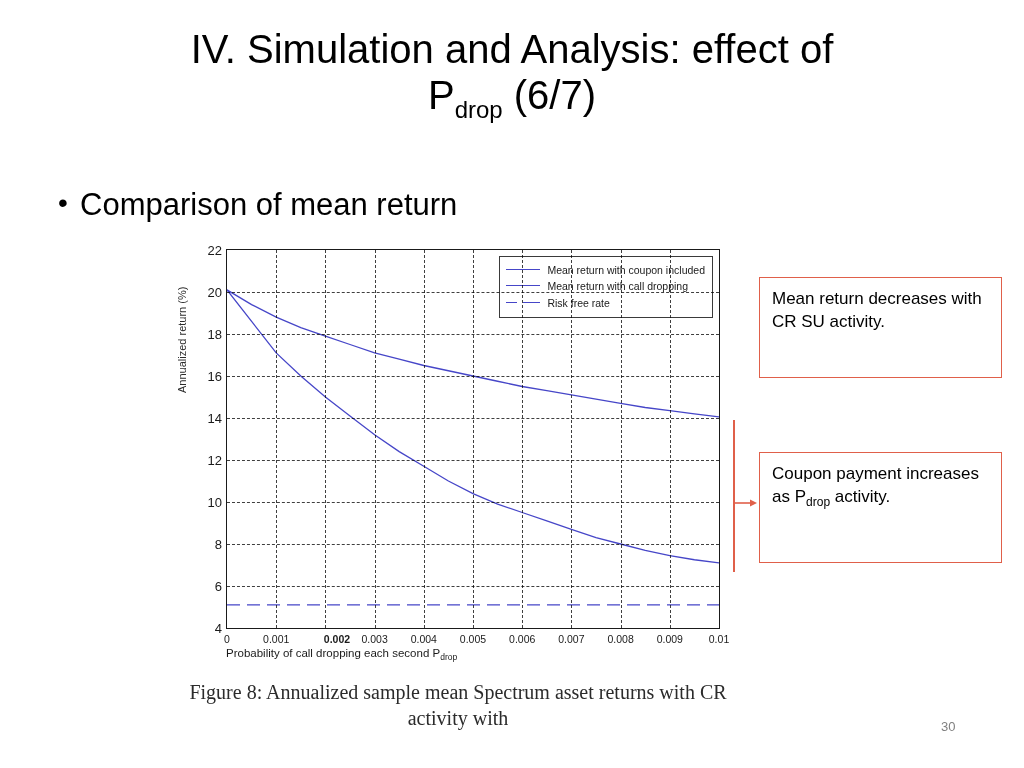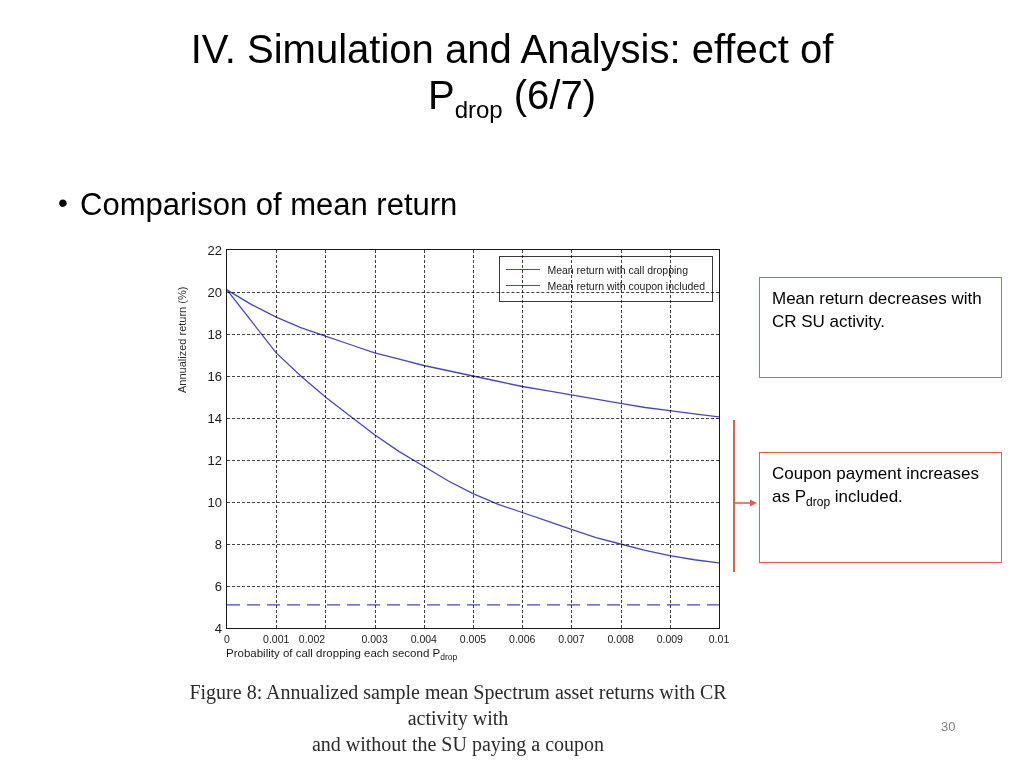--- a/index.html
+++ b/index.html
@@ -250,27 +250,34 @@
       <svg id="curves" width="492" height="378" viewBox="0 0 492 378" style="position:absolute; left:0; top:0;">
           <polyline points="0.00,39.90 24.60,71.40 49.20,102.90 73.80,126.00 98.40,147.00 123.00,165.90 147.60,184.80 172.20,201.60 196.80,216.30 221.40,231.00 246.00,243.60 270.60,254.10 295.20,262.50 319.80,270.90 344.40,279.30 369.00,287.70 393.60,294.00 418.20,300.30 442.80,305.55 467.40,309.75 492.00,312.90" fill="none" stroke="#4646c8" stroke-width="1.3"></polyline>
           <polyline points="0.00,39.90 24.60,54.60 49.20,67.20 73.80,77.70 98.40,86.10 123.00,94.50 147.60,102.90 172.20,109.20 196.80,115.50 221.40,120.75 246.00,126.00 270.60,131.25 295.20,136.50 319.80,140.70 344.40,144.90 369.00,149.10 393.60,153.30 418.20,157.50 442.80,160.65 467.40,163.80 492.00,166.95" fill="none" stroke="#4646c8" stroke-width="1.3"></polyline>
           <polyline points="0.00,354.90 492.00,354.90" fill="none" stroke="#4646c8" stroke-width="1.3" stroke-dasharray="13,7"></polyline>
         </svg>
       <div class="legend">
         <div class="legend-row">
           <span class="legend-swatch sw-solid">
               <span class="seg"></span>
             </span>
-          <span>Mean return with call dropping</span>
+          <span>Mean return with coupon included</span>
         </div>
         <div class="legend-row">
           <span class="legend-swatch sw-solid">
               <span class="seg"></span>
             </span>
-          <span>Mean return with coupon included</span>
+          <span>Mean return with call dropping</span>
+        </div>
+        <div class="legend-row">
+          <span class="legend-swatch sw-dash">
+              <span class="seg a"></span>
+              <span class="seg b"></span>
+            </span>
+          <span>Risk free rate</span>
         </div>
       </div>
     <div class="ytick" style="top: 378px;">4</div>
         <div class="gridline-h" style="top: 336px;"></div>
         <div class="ytick" style="top: 336px;">6</div>
         <div class="gridline-h" style="top: 294px;"></div>
         <div class="ytick" style="top: 294px;">8</div>
         <div class="gridline-h" style="top: 252px;"></div>
         <div class="ytick" style="top: 252px;">10</div>
         <div class="gridline-h" style="top: 210px;"></div>
@@ -281,21 +288,21 @@
         <div class="ytick" style="top: 126px; text-align: center;">16</div>
         <div class="gridline-h" style="top: 84px;"></div>
         <div class="ytick" style="top: 84px;">18</div>
         <div class="gridline-h" style="top: 42px;"></div>
         <div class="ytick" style="top: 42px;">20</div>
         <div class="ytick" style="top: 0px;">22</div>
         <div class="xtick" style="left: 0px;">0</div>
         <div class="gridline-v" style="left: 49.2px;"></div>
         <div class="xtick" style="left: 49.2px;">0.001</div>
         <div class="gridline-v" style="left: 98.4px;"></div>
-        <div class="xtick" style="left: 85px;">0.002</div>
+        <div class="xtick" style="left: 110px; font-weight: bold;">0.002</div>
         <div class="gridline-v" style="left: 147.6px;"></div>
         <div class="xtick" style="left: 147.6px;">0.003</div>
         <div class="gridline-v" style="left: 196.8px;"></div>
         <div class="xtick" style="left: 196.8px;">0.004</div>
         <div class="gridline-v" style="left: 246px;"></div>
         <div class="xtick" style="left: 246px;">0.005</div>
         <div class="gridline-v" style="left: 295.2px;"></div>
         <div class="xtick" style="left: 295.2px;">0.006</div>
         <div class="gridline-v" style="left: 344.4px;"></div>
         <div class="xtick" style="left: 344.4px;">0.007</div>
@@ -306,29 +313,28 @@
         <div class="xtick" style="left: 492px;">0.01</div>
       </div>
 
     <div class="x-axis-label">
       <span>Probability of call dropping each second P</span><span class="sub">drop</span>
     </div>
   </div>
 
   <div class="caption">
     <span>Figure 8: Annualized sample mean Spectrum asset returns with CR activity with</span><br>
-    <span>and without the SU paying a coupon</span>
   </div>
 </div>
 
 <div class="brace-line"></div>
 <svg class="brace-arrow" viewBox="0 0 22 12">
   <line x1="0" y1="6" x2="17" y2="6" stroke="#e0604a" stroke-width="1.6"></line>
   <polygon points="22,6 15,2.6 15,9.4" fill="#e0604a"></polygon>
 </svg>
 
 <div class="callout" id="callout-top">Mean return decreases with CR SU activity.</div>
 
 <div class="callout" id="callout-bottom">
-  <span>Coupon payment increases as P</span><span class="sub">drop</span><span> included.</span>
+  <span>Coupon payment increases as P</span><span class="sub">drop</span><span> activity.</span>
 </div>
 
 <div class="page-number">30</div>
 
 </body></html>

